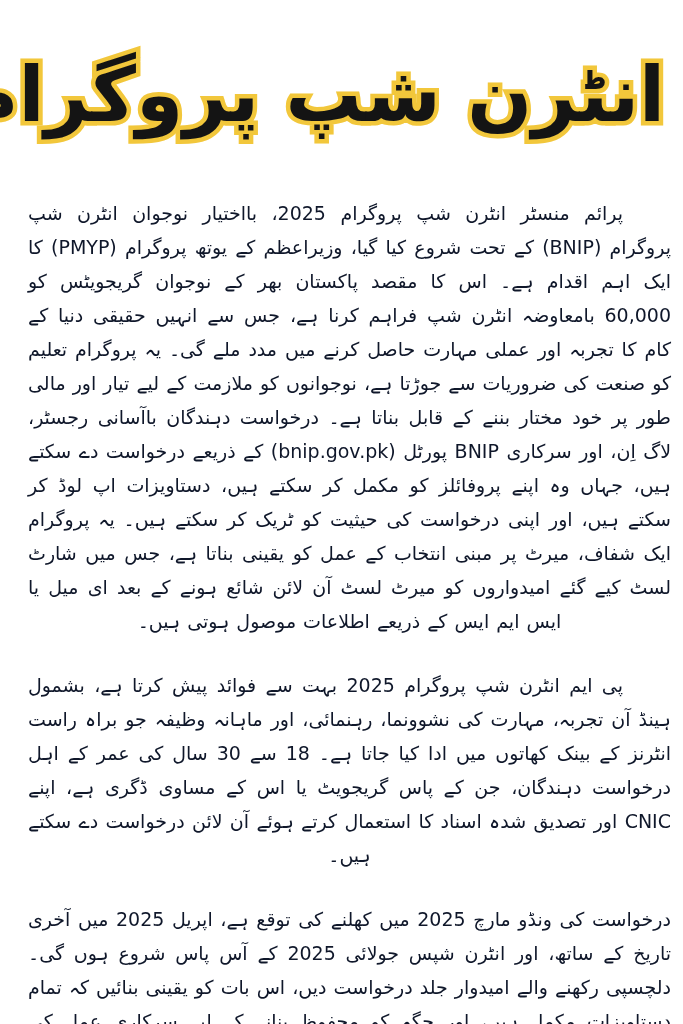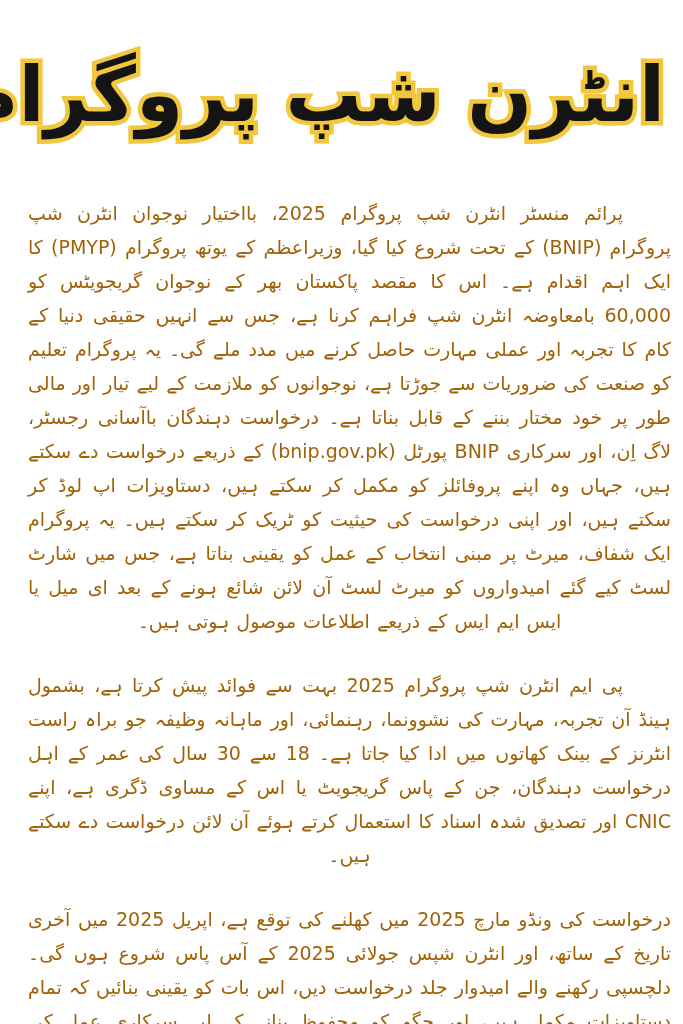--- a/index.html
+++ b/index.html
@@ -61,21 +61,21 @@
     padding: 8px 12px 0 12px;
   }
   .para {
     direction: rtl;
     unicode-bidi: embed;
     text-align: justify;
     text-align-last: center;
     -moz-text-align-last: center;
     font-size: 19px;
     line-height: 34px;
-    color: #a16207;
+    color: #0f172a;
     margin: 0 0 30px 16px;
     word-spacing: 1px;
     font-family: "DejaVu Sans", sans-serif;
   }
   .para.indent { text-indent: 48px; }
   .para:last-child { margin-bottom: 0; }
 </style>
 </head>
 <body>
 

